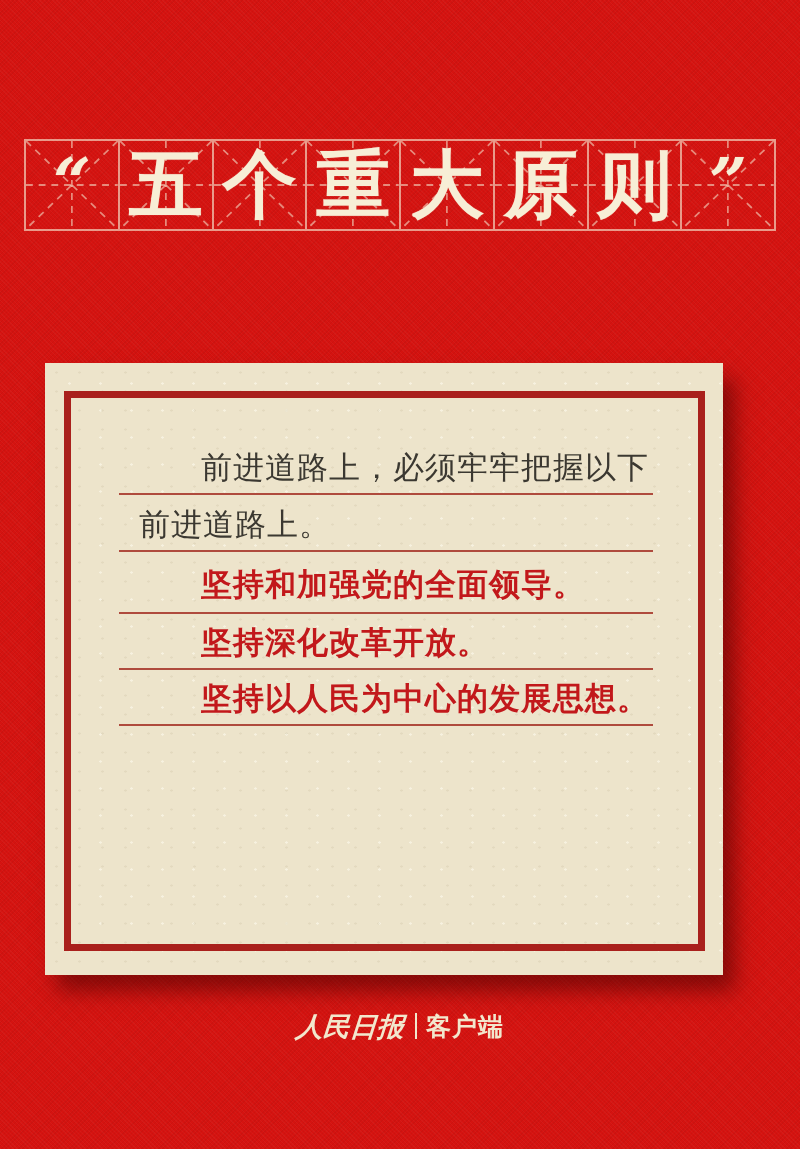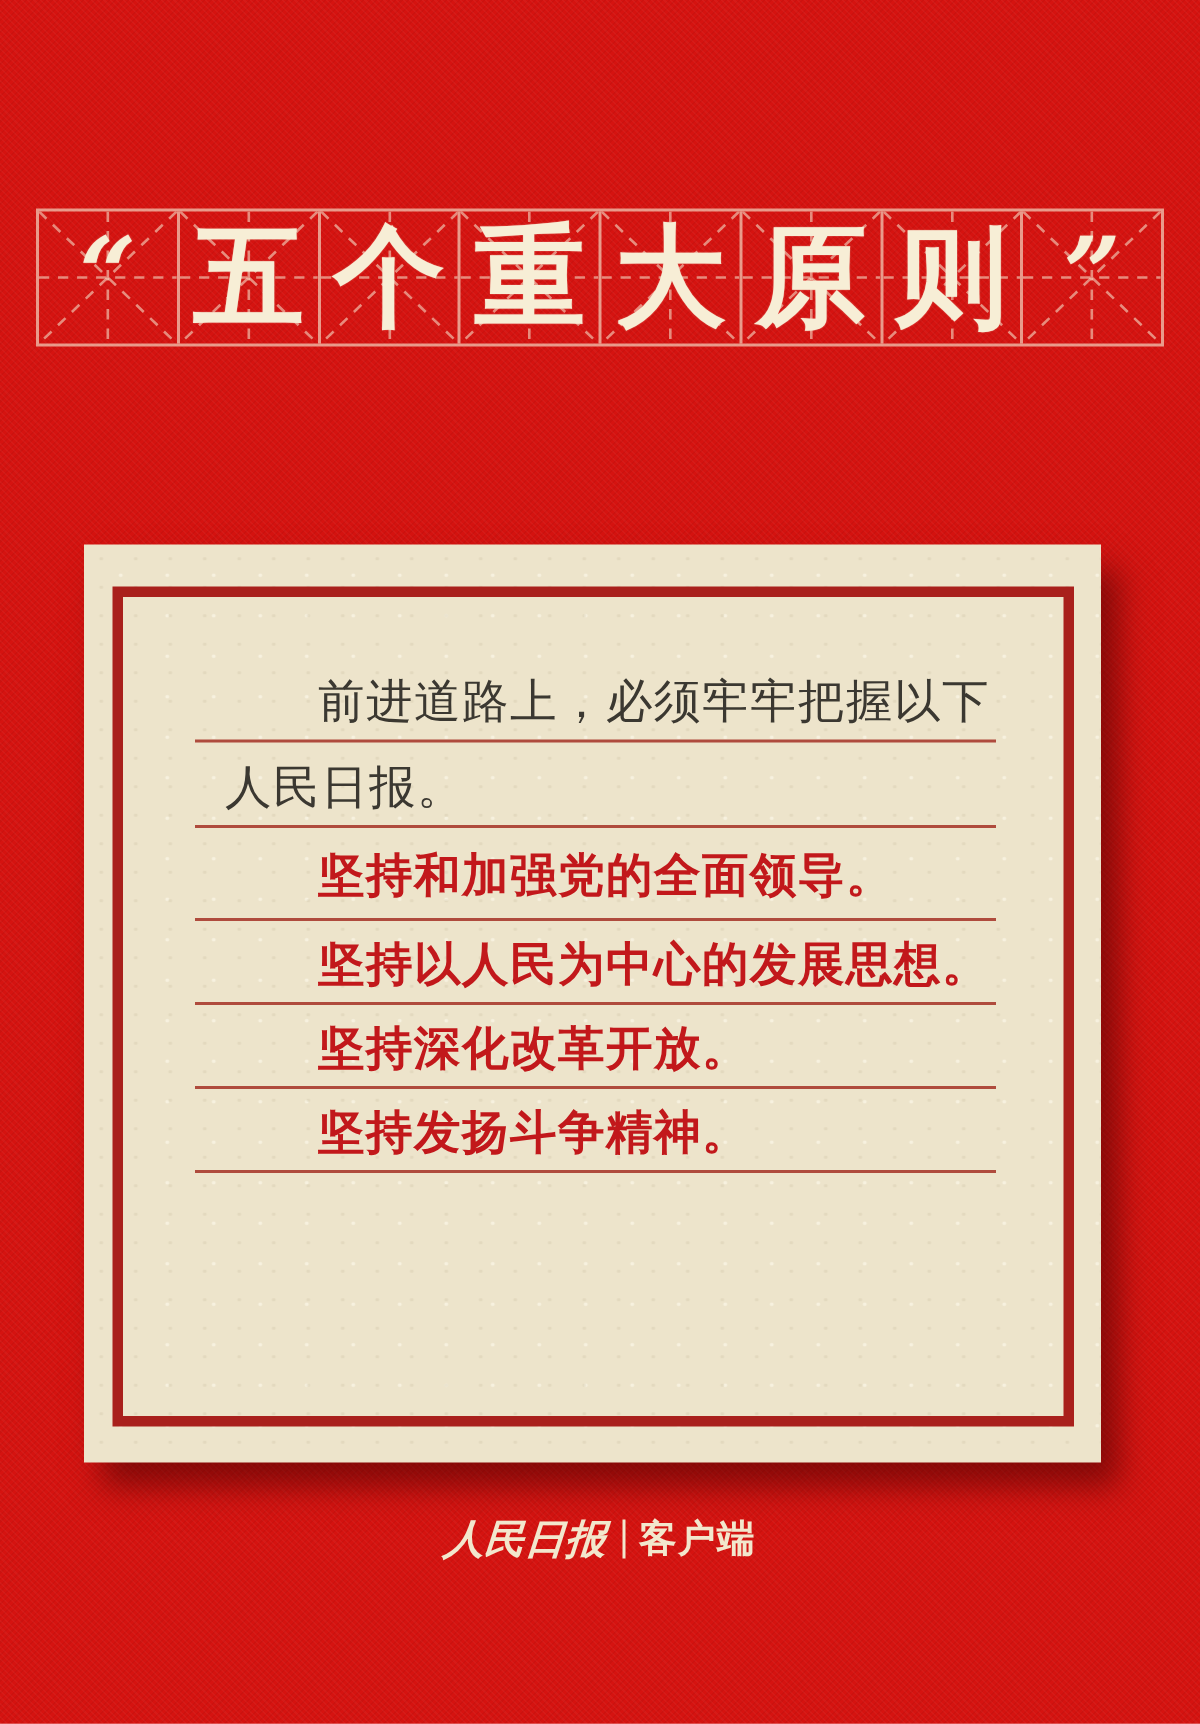--- a/index.html
+++ b/index.html
@@ -37,21 +37,21 @@
   .cell .quote{
     align-items:flex-start;
     padding-top:8px;
     font-family:"DejaVu Serif","Liberation Serif",serif;
     font-size:66px;
     font-style:italic;
   }
 
   
   .card{
-    position:absolute;left:56px;top:363px;width:678px;height:612px;
+    position:absolute;left:45px;top:363px;width:678px;height:612px;
     background-color:#ede4cb;
     background-image:
       radial-gradient(rgba(185,173,140,0.20) 1px, transparent 1.6px),
       radial-gradient(rgba(255,252,240,0.55) 1px, transparent 1.6px);
     background-size:23px 19px, 31px 27px;
     background-position:0 0, 9px 7px;
     box-shadow:12px 16px 20px rgba(70,0,0,0.55);
   }
   .card-border{
     position:absolute;left:19px;right:18px;top:28px;bottom:24px;
@@ -188,25 +188,24 @@
           </g>
         </svg>
       <span class="ch quote">”</span>
     </div>
   </div>
 
   <div class="card">
     <div class="card-border"></div>
     <div class="content">
       <div class="row intro indent">前进道路上，必须牢牢把握以下</div>
-      <div class="row intro">人民日报。</div>
+      <div class="row intro">前进道路上。</div>
       <div class="row principle indent first-principle">坚持和加强党的全面领导。</div>
+      <div class="row principle indent">坚持深化改革开放。</div>
       <div class="row principle indent">坚持以人民为中心的发展思想。</div>
-      <div class="row principle indent">坚持深化改革开放。</div>
-      <div class="row principle indent">坚持发扬斗争精神。</div>
     </div>
   </div>
 
   <div class="footer">
     <span class="brand-script">人民日报</span>
     <span class="brand-divider"></span>
     <span class="brand-suffix">客户端</span>
   </div>
 
 </div>

